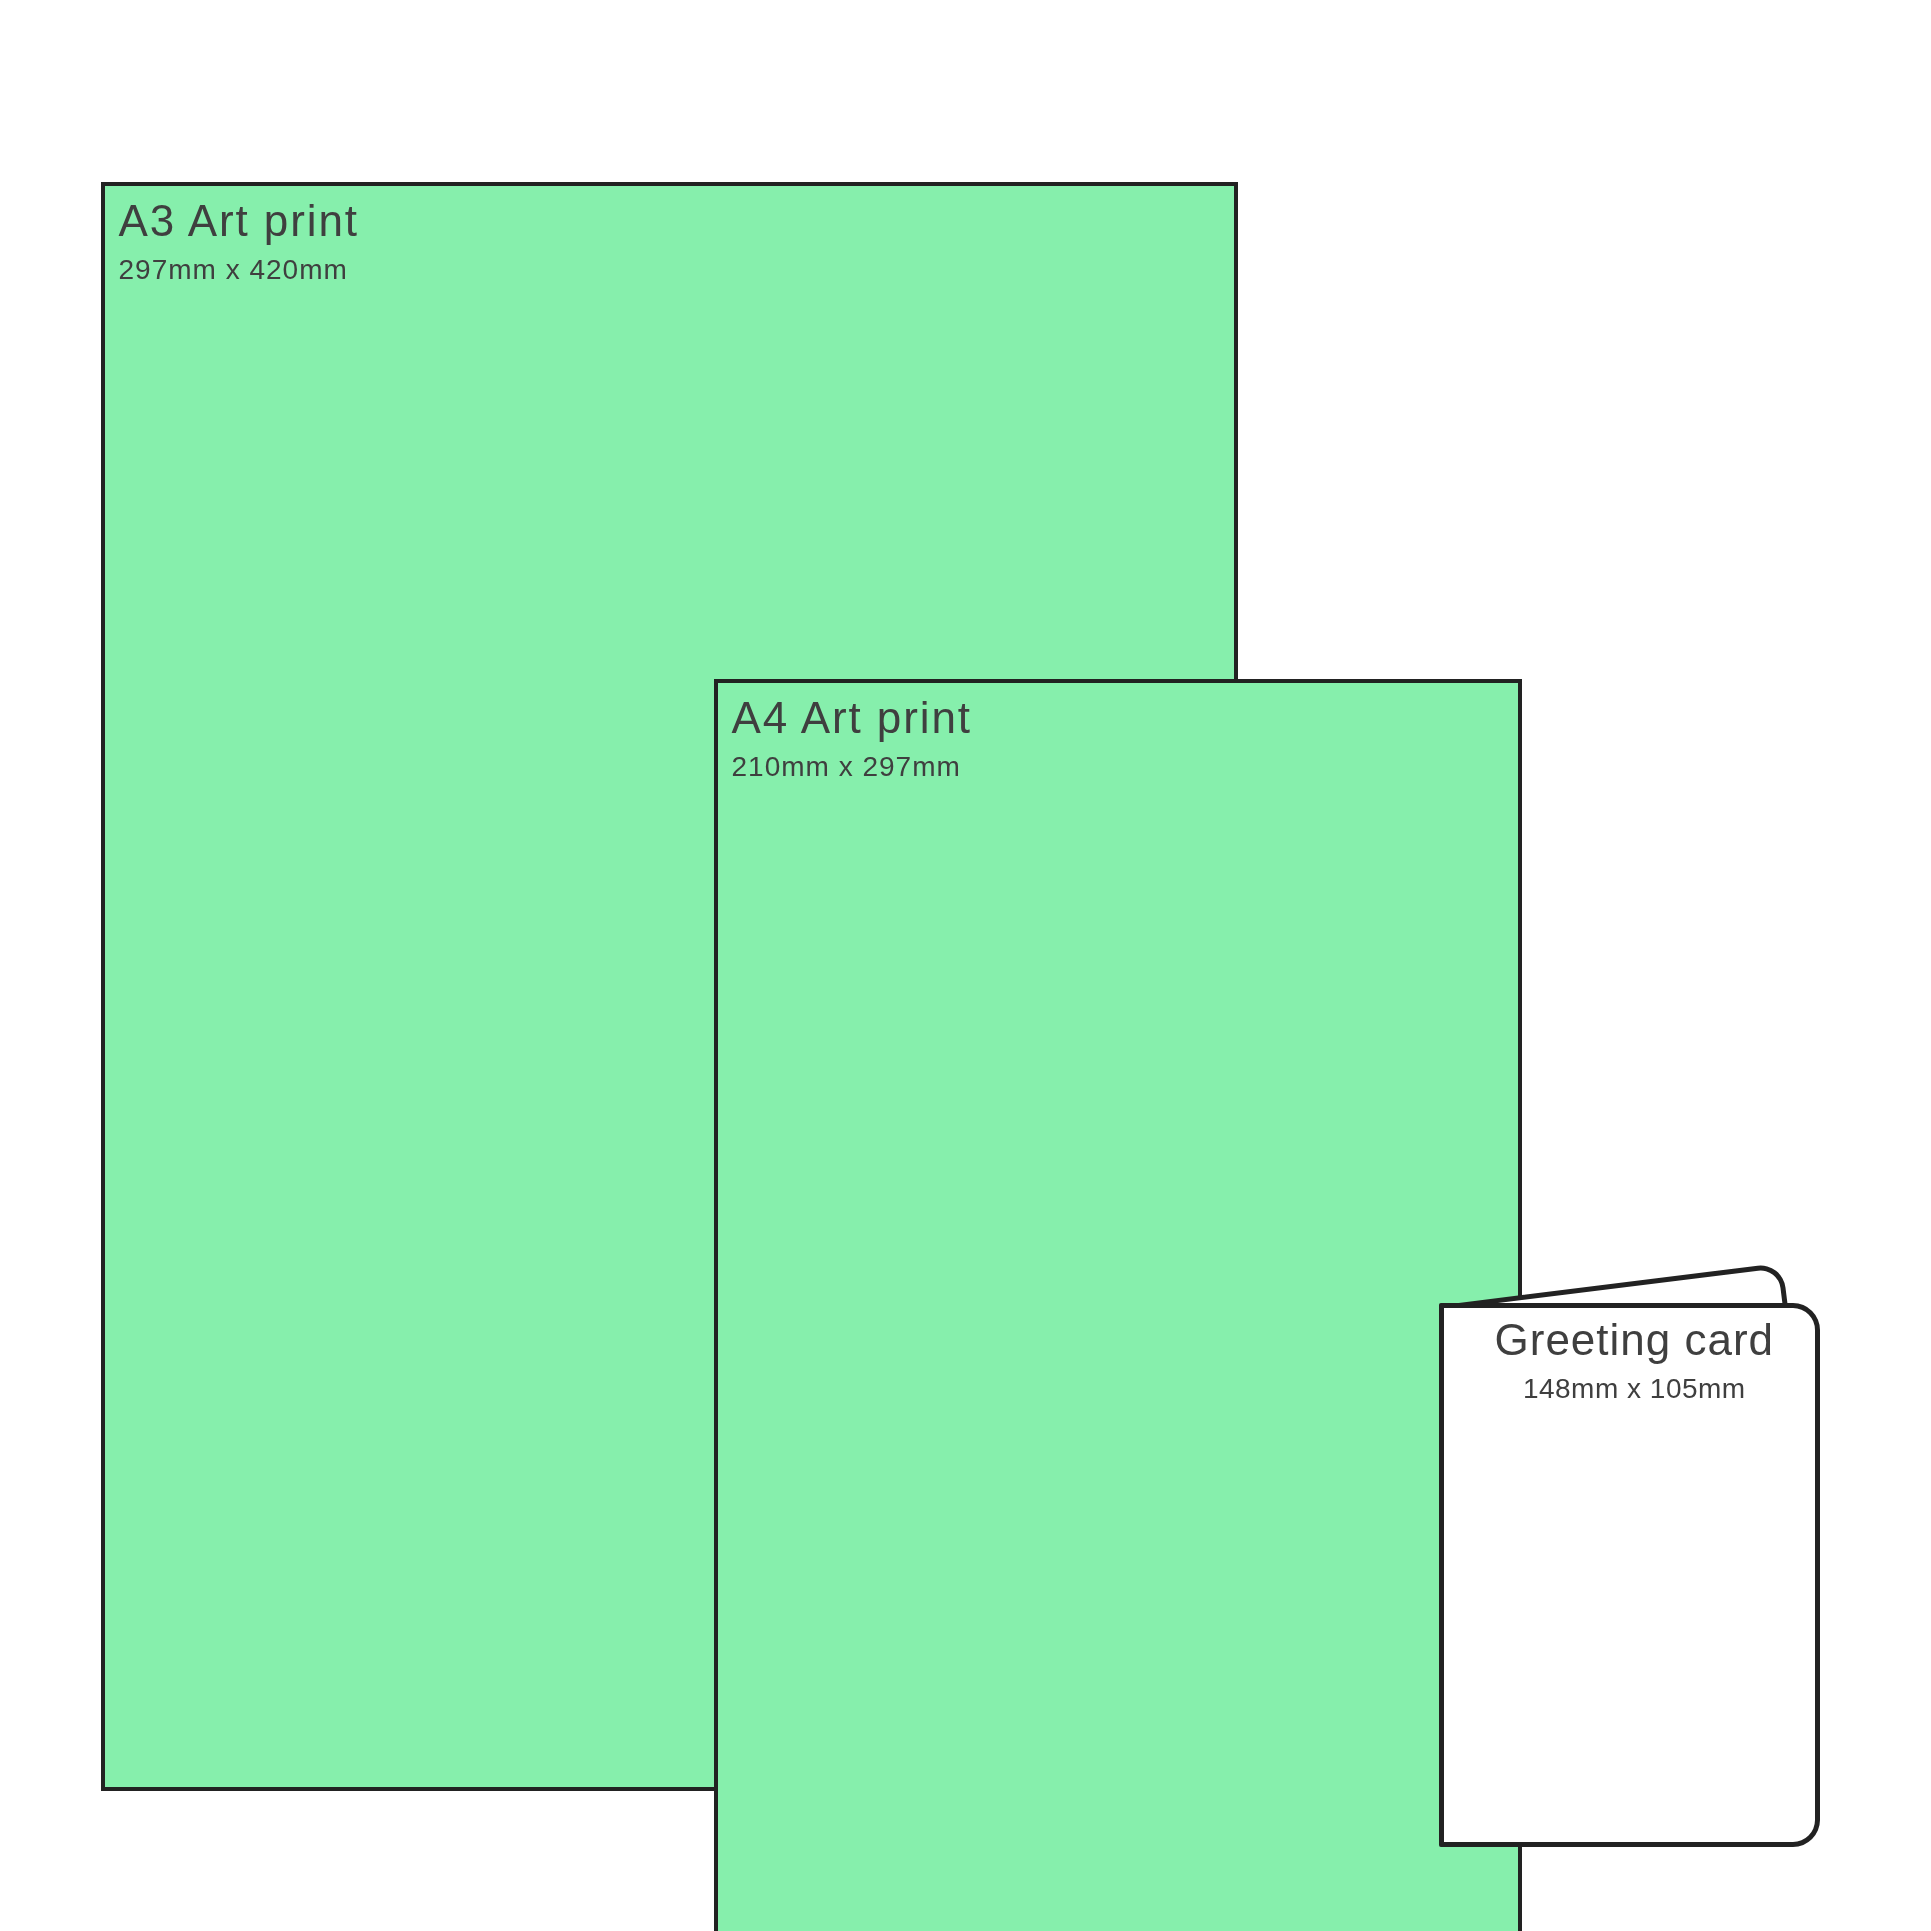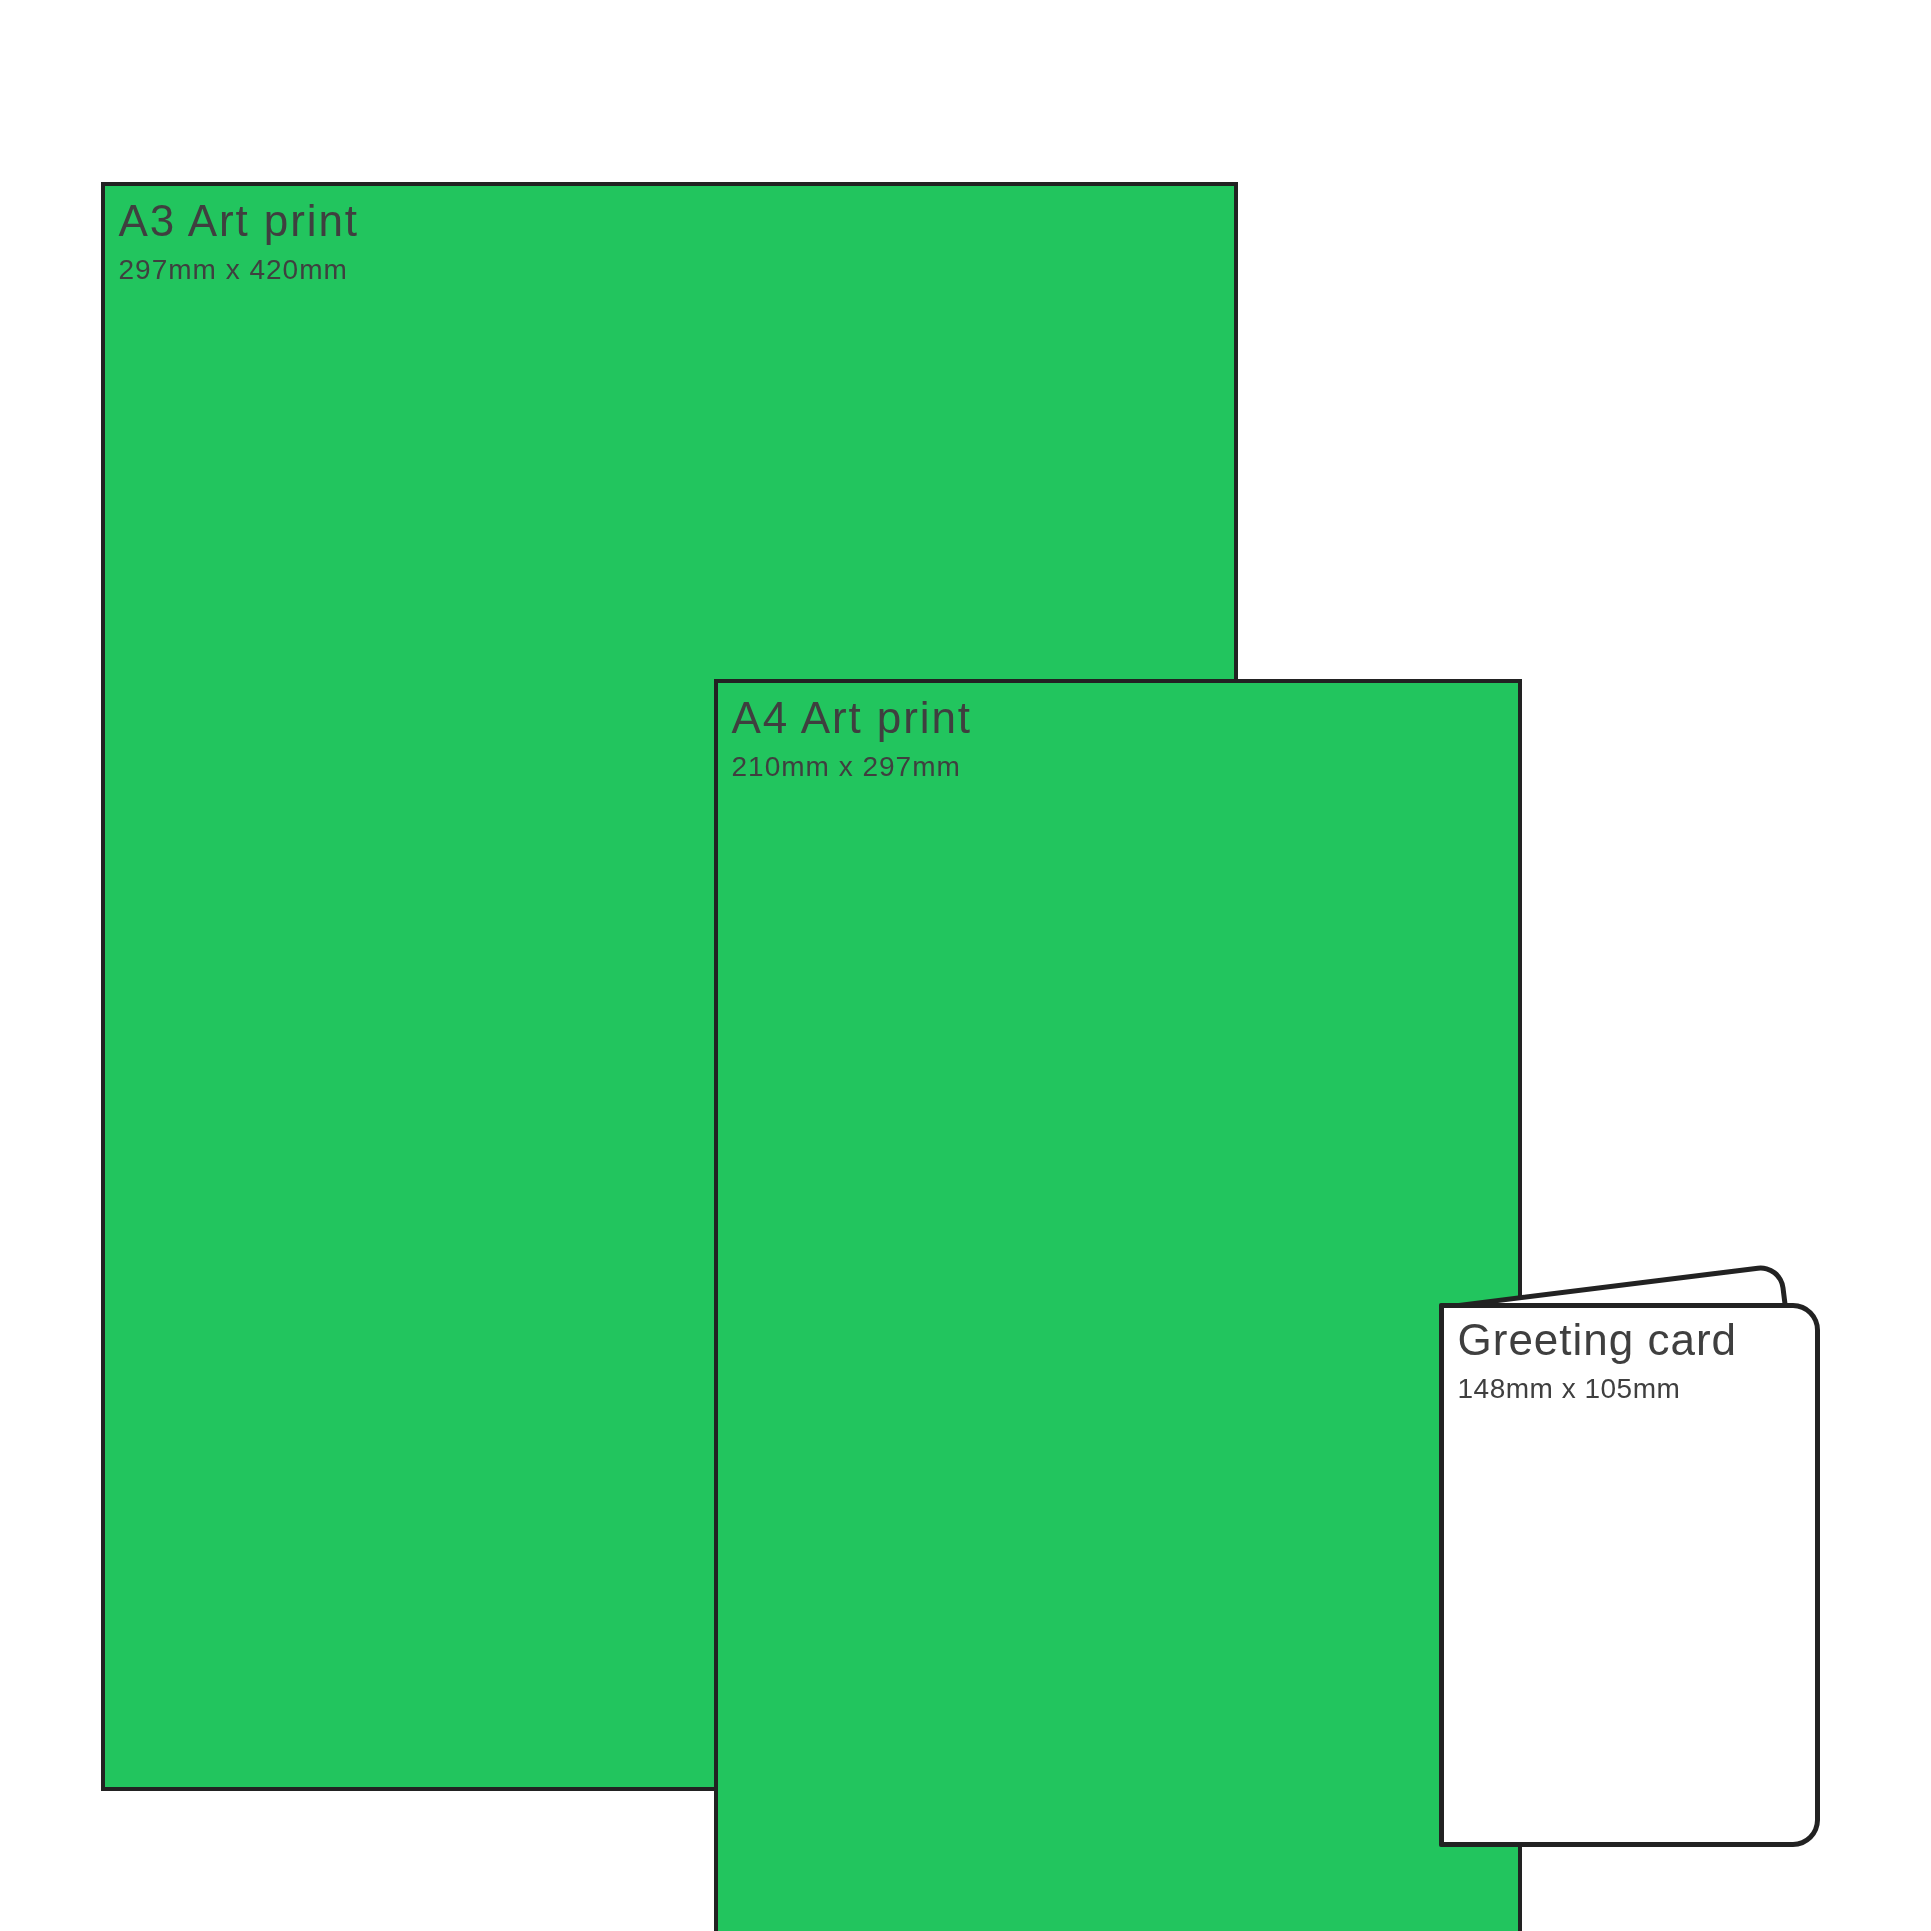--- a/index.html
+++ b/index.html
@@ -12,21 +12,21 @@
     width: 1931px;
     height: 1931px;
     background: #ffffff;
     overflow: hidden;
     font-family: "Liberation Sans", sans-serif;
   }
   .stage * { box-sizing: border-box; }
 
   .sheet {
     position: absolute;
-    background: #22c55e;
+    background: #86efac;
     border: 4.8px solid #222222;
   }
   .sheet.a3 {
     left: 101px;
     top: 182px;
     width: 1137px;
     height: 1609px;
     z-index: 1;
   }
   .sheet.a4 {
@@ -54,20 +54,21 @@
   .card-front {
     position: absolute;
     left: 1439px;
     top: 1303px;
     width: 381px;
     height: 544px;
     background: #ffffff;
     border: 5.8px solid #222222;
     border-radius: 1.9px 27px 27px 1.9px;
     z-index: 4;
+    text-align: center;
   }
 
   .label {
     padding: 8.7px 5.8px 0 13.5px;
     color: #3f3f3f;
   }
   .label .title {
     font-size: 44px;
     line-height: 52px;
     font-weight: 300;

